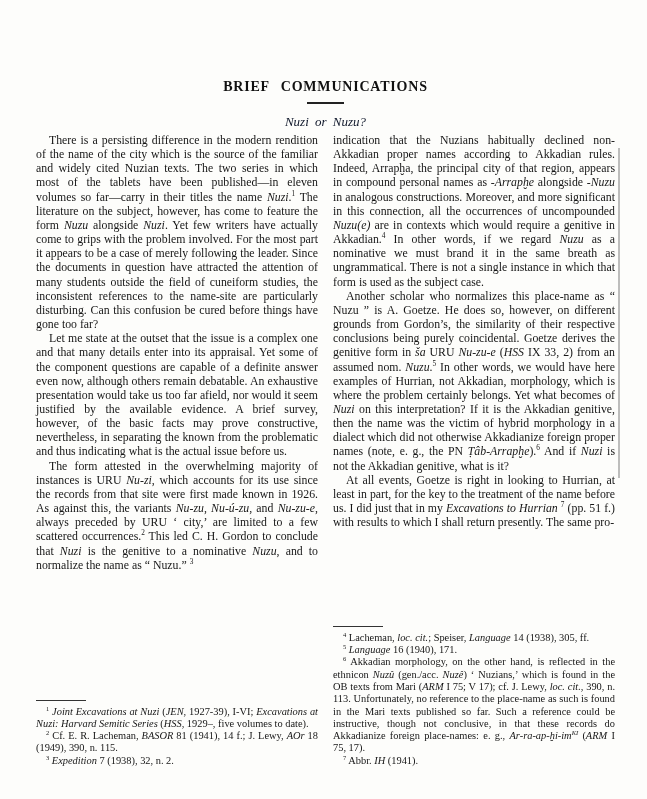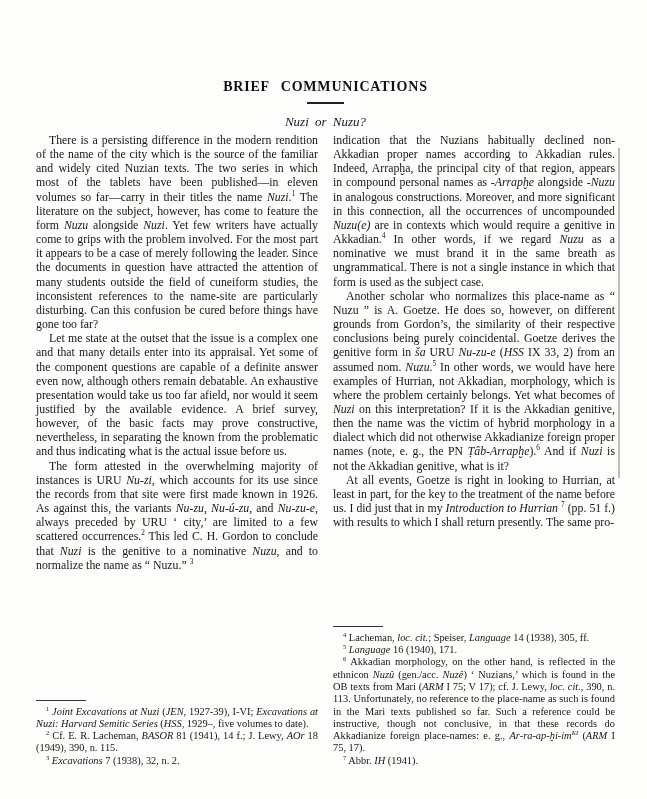--- a/index.html
+++ b/index.html
@@ -62,28 +62,28 @@
   <div class="columns">
 
     <div class="col">
       <p class="para indent">There is a persisting difference in the modern rendition of the name of the city which is the source of the familiar and widely cited Nuzian texts. The two series in which most of the tablets have been published—in eleven volumes so far—carry in their titles the name <i>Nuzi</i>.<sup>1</sup> The literature on the subject, however, has come to feature the form <i>Nuzu</i> alongside <i>Nuzi</i>. Yet few writers have actually come to grips with the problem involved. For the most part it appears to be a case of merely following the leader. Since the documents in question have attracted the attention of many students outside the field of cuneiform studies, the inconsistent references to the name-site are particularly disturbing. Can this confusion be cured before things have gone too far?</p>
       <p class="para indent">Let me state at the outset that the issue is a complex one and that many details enter into its appraisal. Yet some of the component questions are capable of a definite answer even now, although others remain debatable. An exhaustive presentation would take us too far afield, nor would it seem justified by the available evidence. A brief survey, however, of the basic facts may prove constructive, nevertheless, in separating the known from the problematic and thus indicating what is the actual issue before us.</p>
       <p class="para indent">The form attested in the overwhelming majority of instances is URU <i>Nu-zi</i>, which accounts for its use since the records from that site were first made known in 1926.  As against this, the variants <i>Nu-zu</i>, <i>Nu-ú-zu</i>, and <i>Nu-zu-e</i>, always preceded by URU ‘ city,’ are limited to a few scattered occurrences.<sup>2</sup> This led C. H. Gordon to conclude that <i>Nuzi</i> is the genitive to a nominative <i>Nuzu</i>, and to normalize the name as “ Nuzu.” <sup>3</sup></p>
       <div class="footnotes">
         <div class="fn-rule"></div>
         <p class="footnote"><sup>1</sup> <i>Joint Excavations at Nuzi</i> (<i>JEN</i>, 1927-39), I-VI; <i>Excavations at Nuzi: Harvard Semitic Series</i> (<i>HSS</i>, 1929–, five volumes to date).</p>
         <p class="footnote"><sup>2</sup> Cf. E. R. Lacheman, <i>BASOR</i> 81 (1941), 14 f.; J. Lewy, <i>AOr</i> 18 (1949), 390, n. 115.</p>
-        <p class="footnote"><sup>3</sup> <i>Excavations</i> 7 (1938), 32, n. 2.</p>
+        <p class="footnote"><sup>3</sup> <i>Expedition</i> 7 (1938), 32, n. 2.</p>
       </div>
     </div>
 
     <div class="col">
       <p class="para">indication that the Nuzians habitually declined non-Akkadian proper names according to Akkadian rules.  Indeed, Arrapḫa, the principal city of that region, appears in compound personal names as <i>-Arrapḫe</i> alongside <i>-Nuzu</i> in analogous constructions.  Moreover, and more significant in this connection, all the occurrences of uncompounded <i>Nuzu(e)</i> are in contexts which would require a genitive in Akkadian.<sup>4</sup> In other words, if we regard <i>Nuzu</i> as a nominative we must brand it in the same breath as ungrammatical.  There is not a single instance in which that form is used as the subject case.</p>
       <p class="para indent spaced">Another scholar who normalizes this place-name as “ Nuzu ” is A. Goetze.  He does so, however, on different grounds from Gordon’s, the similarity of their respective conclusions being purely coincidental.  Goetze derives the genitive form in <i>ša</i> URU <i>Nu-zu-e</i> (<i>HSS</i> IX 33, 2) from an assumed nom. <i>Nuzu</i>.<sup>5</sup> In other words, we would have here examples of Hurrian, not Akkadian, morphology, which is where the problem certainly belongs.  Yet what becomes of <i>Nuzi</i> on this interpretation?  If it is the Akkadian genitive, then the name was the victim of hybrid morphology in a dialect which did not otherwise Akkadianize foreign proper names (note, e. g., the PN <i>Ṭâb-Arrapḫe</i>).<sup>6</sup> And if <i>Nuzi</i> is not the Akkadian genitive, what is it?</p>
-      <p class="para indent spaced">At all events, Goetze is right in looking to Hurrian, at least in part, for the key to the treatment of the name before us.  I did just that in my <i>Introduction to Hurrian</i> <sup>7</sup> (pp. 51 f.) with results to which I shall return presently.  The same pro-</p>
+      <p class="para indent spaced">At all events, Goetze is right in looking to Hurrian, at least in part, for the key to the treatment of the name before us.  I did just that in my <i>Excavations to Hurrian</i> <sup>7</sup> (pp. 51 f.) with results to which I shall return presently.  The same pro-</p>
       <div class="footnotes">
         <div class="fn-rule"></div>
         <p class="footnote"><sup>4</sup> Lacheman, <i>loc. cit.</i>; Speiser, <i>Language</i> 14 (1938), 305, ff.</p>
         <p class="footnote"><sup>5</sup> <i>Language</i> 16 (1940), 171.</p>
         <p class="footnote"><sup>6</sup> Akkadian morphology, on the other hand, is reflected in the ethnicon <i>Nuzû</i> (gen./acc. <i>Nuzê</i>) ‘ Nuzians,’ which is found in the OB texts from Mari (<i>ARM</i> I 75; V 17); cf. J. Lewy, <i>loc. cit.</i>, 390, n. 113.  Unfortunately, no reference to the place-name as such is found in the Mari texts published so far.  Such a reference could be instructive, though not conclusive, in that these records do Akkadianize foreign place-names: e. g., <i>Ar-ra-ap-ḫi-im</i><sup class="it">KI</sup> (<i>ARM</i> I 75, 17).</p>
         <p class="footnote"><sup>7</sup> Abbr. <i>IH</i> (1941).</p>
       </div>
     </div>
 
   </div>

